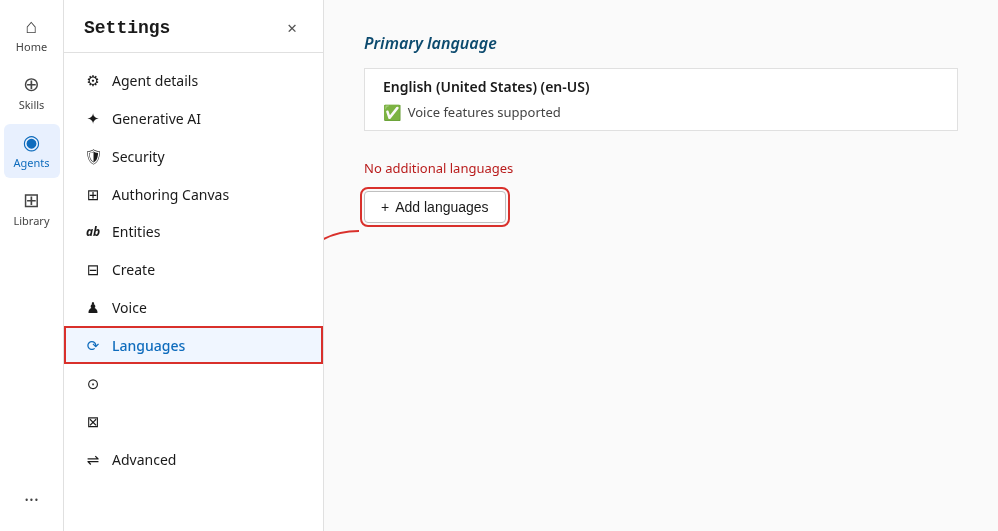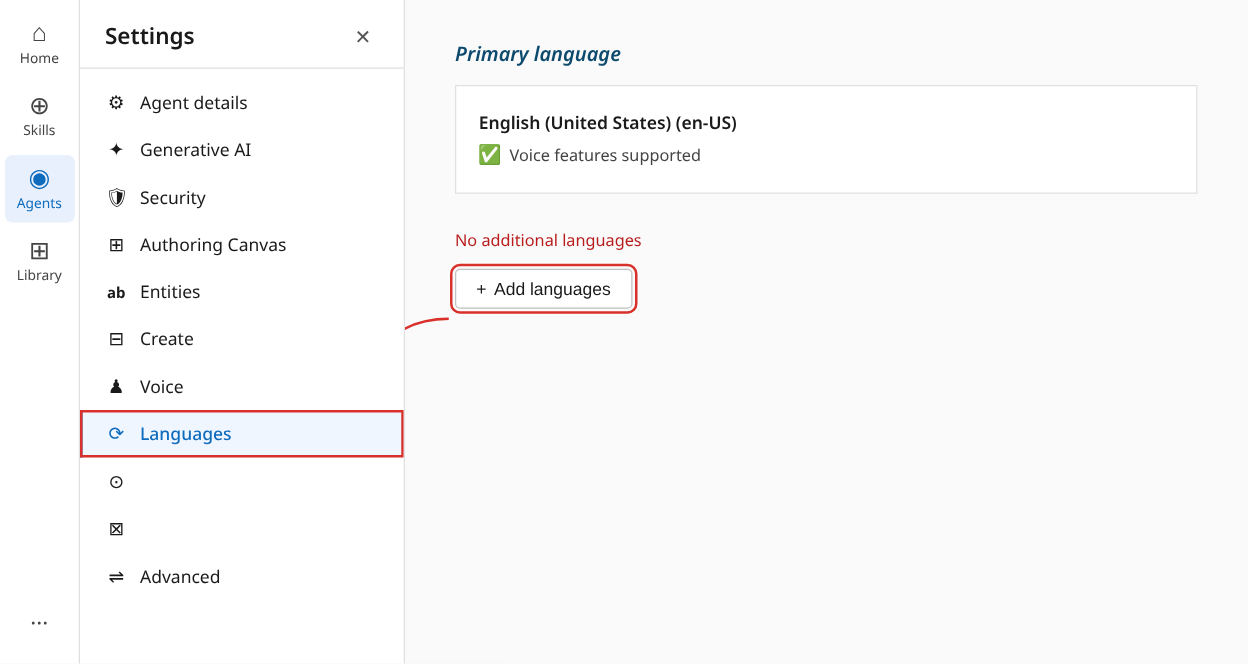--- a/index.html
+++ b/index.html
@@ -65,20 +65,21 @@
       flex-shrink: 0;
       display: flex;
       flex-direction: column;
     }
     .settings-header {
       display: flex;
       align-items: center;
       justify-content: space-between;
       padding: 16px 20px 12px 20px;
       border-bottom: 1px solid #e0e0e0;
+      font-family: Liberation Mono, monospace;
     }
     .settings-title {
       font-size: 18px;
       font-weight: 600;
       color: #1a1a1a;
     }
     .close-btn {
       cursor: pointer;
       font-size: 16px;
       color: #555;
@@ -128,21 +129,21 @@
       color: #0c4a6e;
       margin-bottom: 14px;
       font-style: italic;
     }
 
     
     .language-card {
       background: #fff;
       border: 1px solid #e0e0e0;
       border-radius: 0;
-      padding: 20px 18px;
+      padding: 8px 18px;
       margin-bottom: 28px;
       max-width: 640px;
     }
     .language-card-title {
       font-size: 14px;
       font-weight: 600;
       color: #1a1a1a;
       margin-bottom: 6px;
     }
     .voice-support {
@@ -245,21 +246,21 @@
     </div>
         <div class="settings-nav-item">
       <span class="item-icon">🛡</span>
       <span>Security</span>
     </div>
         <div class="settings-nav-item">
       <span class="item-icon">⊞</span>
       <span>Authoring Canvas</span>
     </div>
         <div class="settings-nav-item">
-      <span class="item-icon" style="font-size:12px;font-weight:bold;">ab</span>
+      <span class="item-icon" style="font-size:12px;font-weight:bold;font-style:italic;">ab</span>
       <span>Entities</span>
     </div>
         <div class="settings-nav-item">
       <span class="item-icon">⊟</span>
       <span>Create</span>
     </div>
         <div class="settings-nav-item">
       <span class="item-icon">♟</span>
       <span>Voice</span>
     </div>

